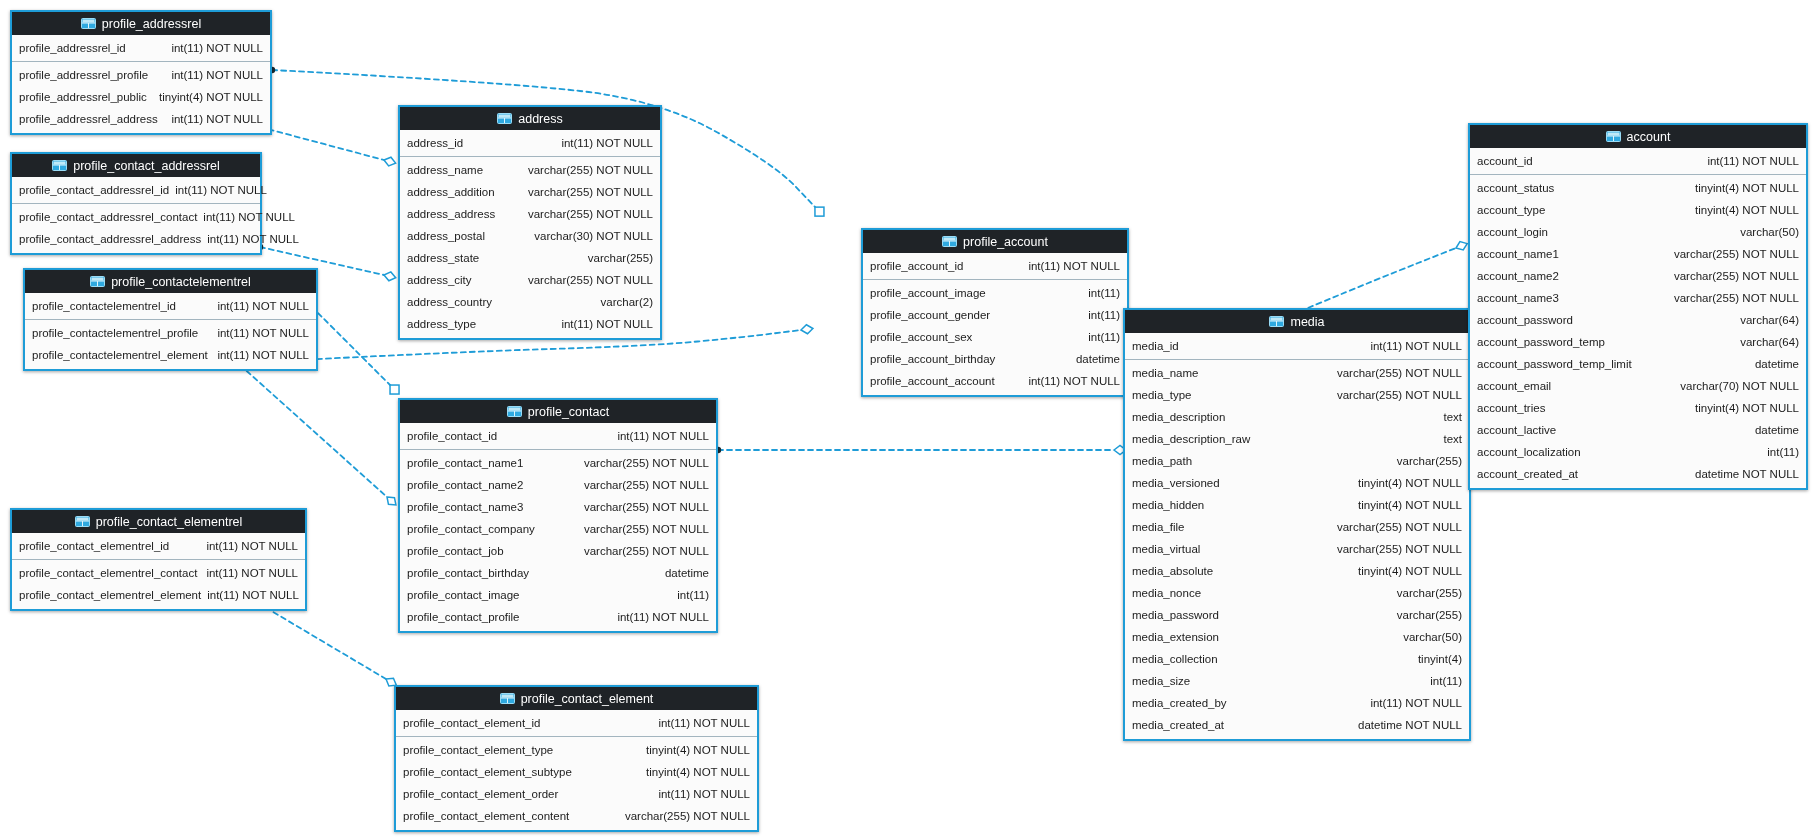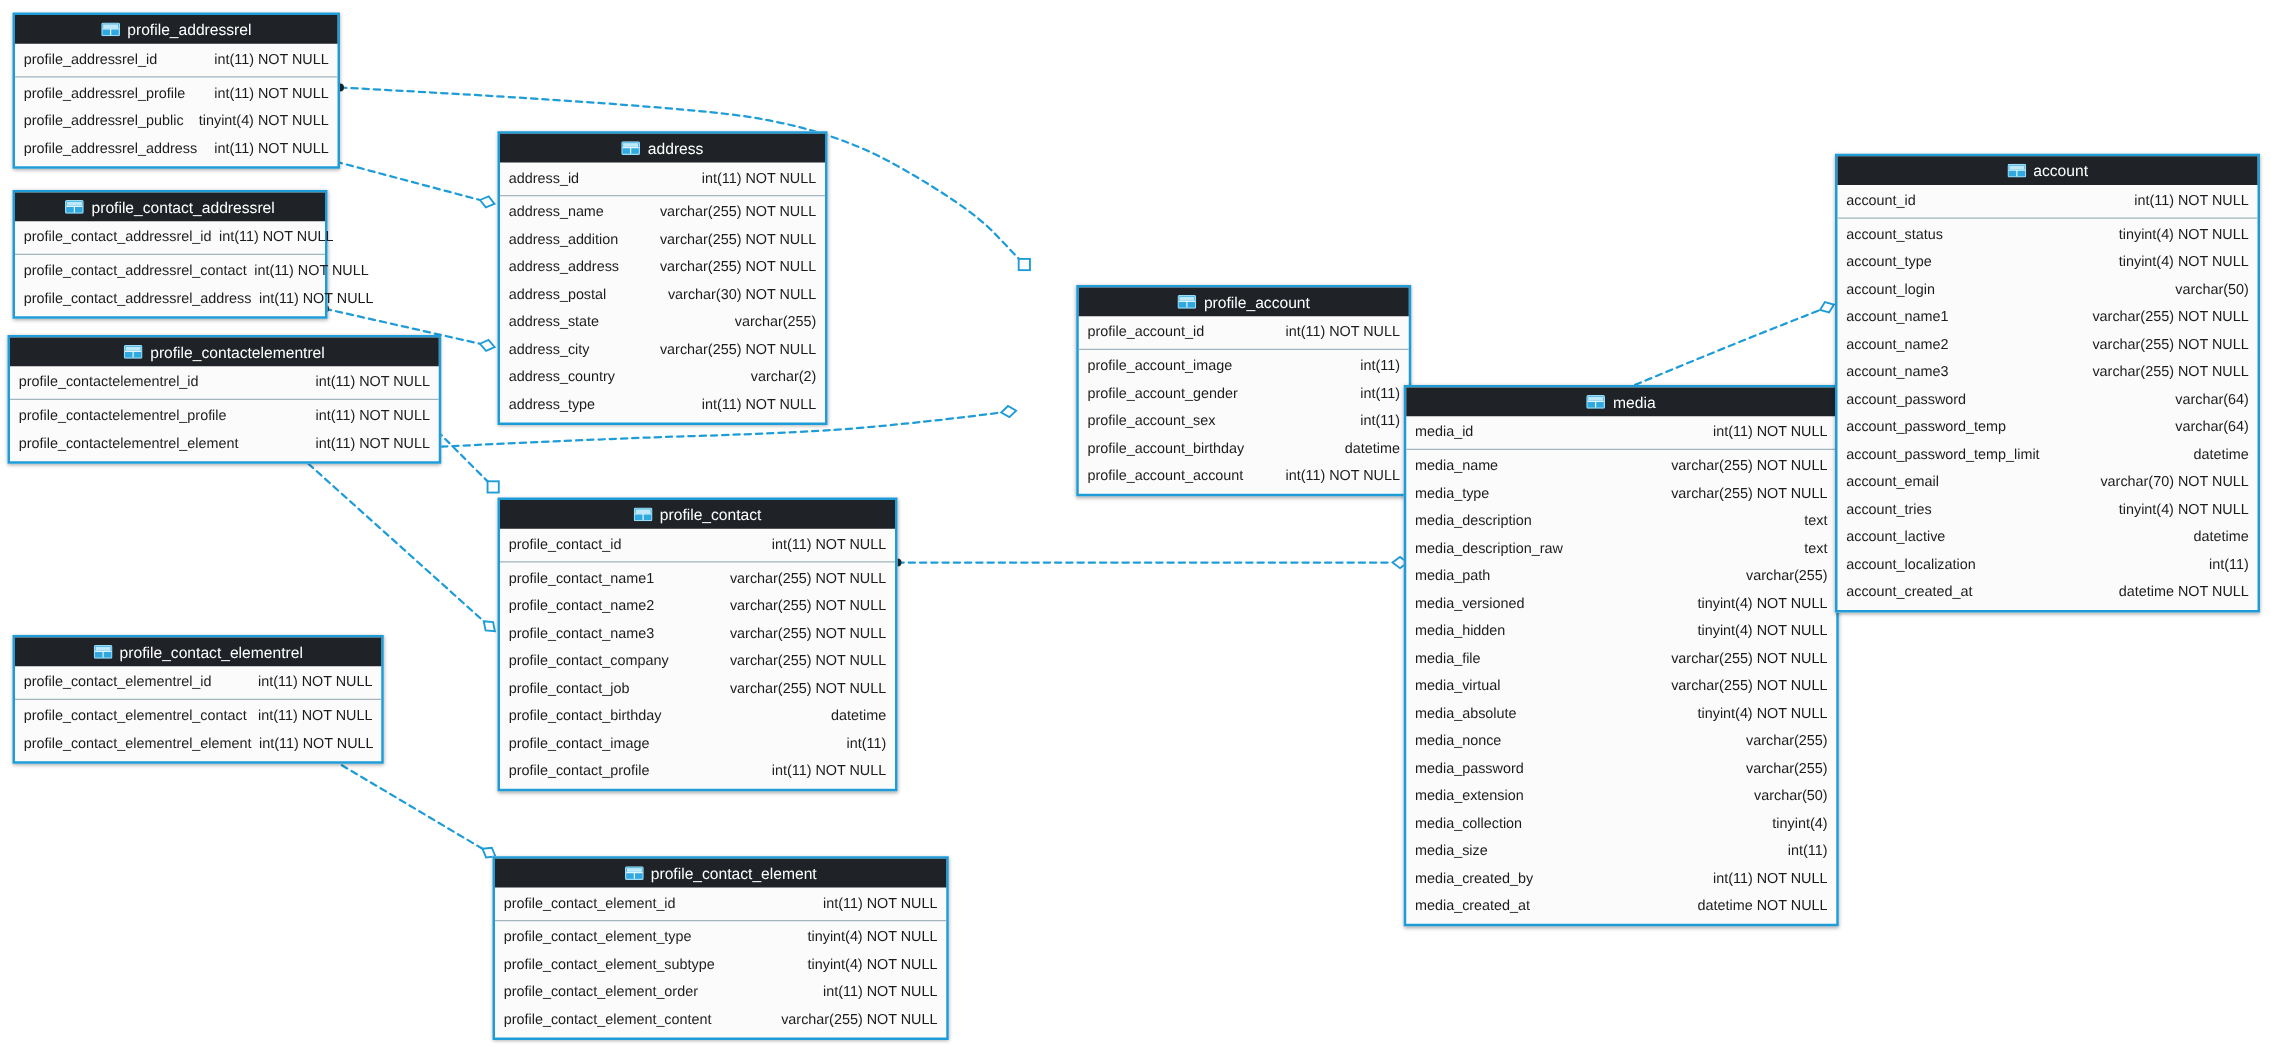--- a/index.html
+++ b/index.html
@@ -146,21 +146,21 @@
       <div class="row">
         <span class="cn">profile_contact_addressrel_contact</span>
         <span class="ct">int(11) NOT NULL</span>
       </div>
       <div class="row">
         <span class="cn">profile_contact_addressrel_address</span>
         <span class="ct">int(11) NOT NULL</span>
       </div>
       <div class="pad"></div>
     </div>
-    <div class="tbl" style="left: 6px; top: 268px; width: 347px;">
+    <div class="tbl" style="left: 23px; top: 268px; width: 295px;">
       <div class="hd">
         <span class="ic">
           <svg width="15" height="11" viewBox="0 0 15 11">
             <rect x="0.5" y="0.5" width="14" height="10" rx="1" fill="#2fa9e0" stroke="#9adcf6"></rect>
             <rect x="1.5" y="1.5" width="12" height="3" fill="#bfe9f8"></rect>
             <line x1="7.5" y1="5" x2="7.5" y2="10" stroke="#dff4fc" stroke-width="1"></line>
             <line x1="1" y1="5" x2="14" y2="5" stroke="#dff4fc" stroke-width="1"></line>
           </svg>
         </span>
         <span>profile_contactelementrel</span>

